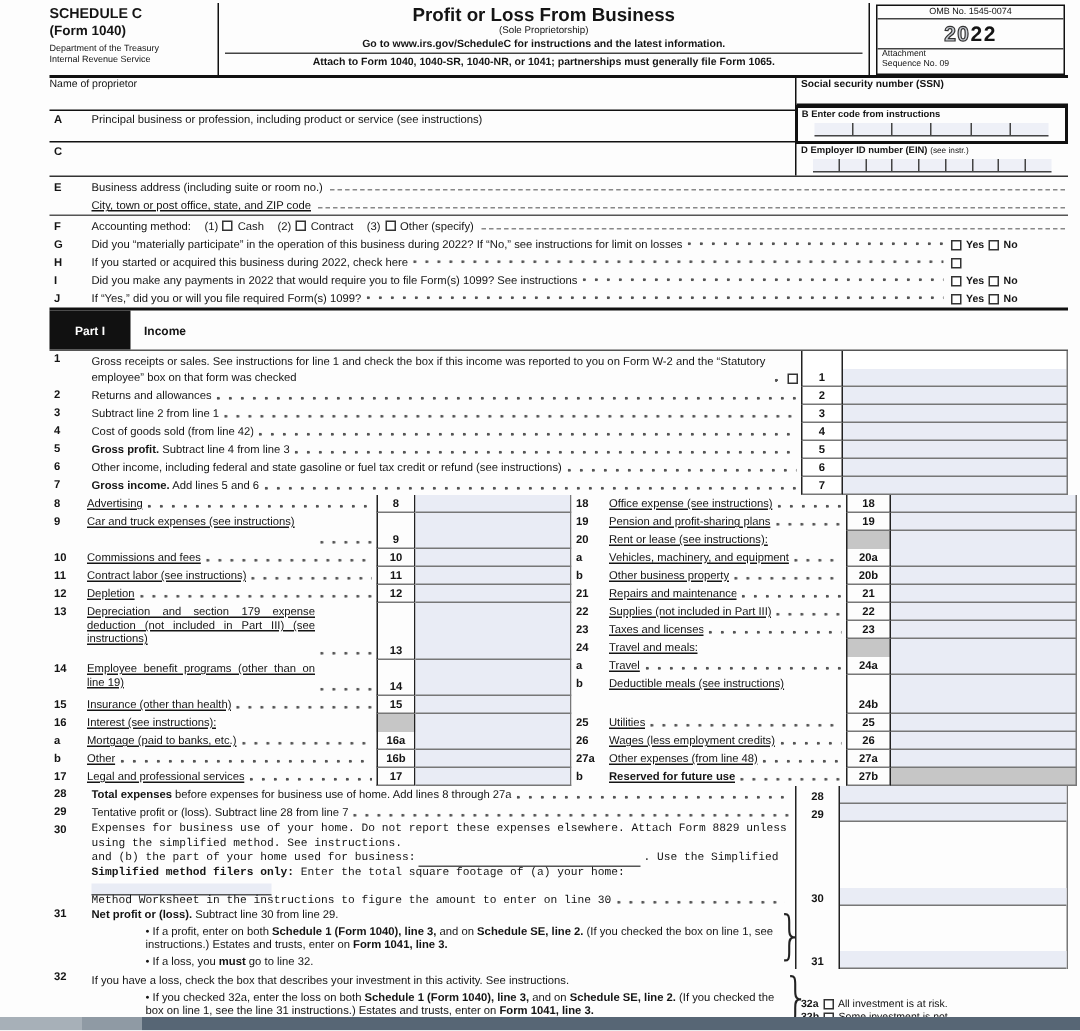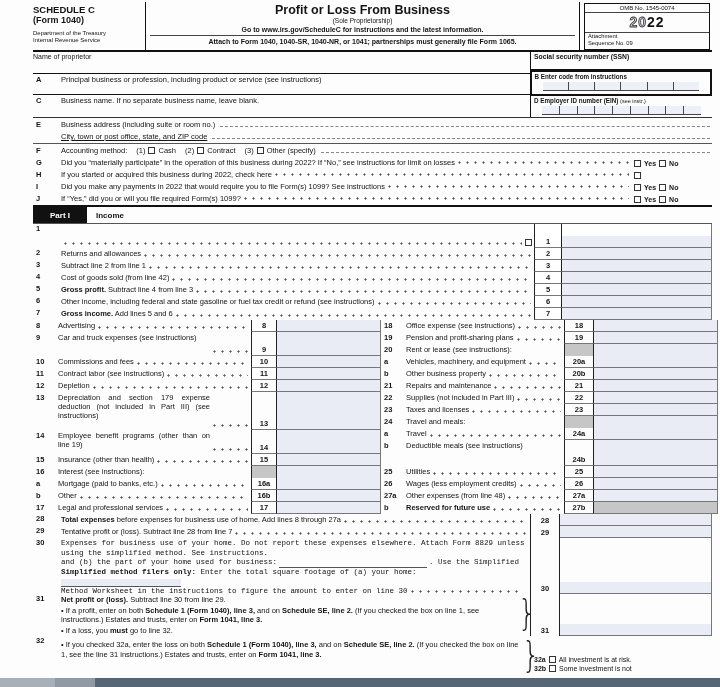--- a/index.html
+++ b/index.html
@@ -52,21 +52,21 @@
   .cityrow { border-bottom:1px solid #555;text-decoration:underline; }
   .yn { width:80px; flex:none; display:flex; align-items:center; gap:3px; padding-left:2px; }
   .cb { width:7px; height:7px; border:1px solid #333; background:#fff; flex:none; display:inline-block; }
   .cbl { font-size:7px; font-weight:bold; }
   .fopt { display:flex; align-items:center; gap:3px; margin-left:9px; white-space:nowrap; }
   .dots { flex:1; height:3px; margin:0 3px; align-self:flex-end; margin-bottom:3px;
           background-image:radial-gradient(circle at 1.5px 1.5px, #555 0.9px, transparent 1.2px);
           background-size:8px 3px; background-repeat:repeat-x; }
 
   
-  .pbar { height:19px; border-top:2px solid #111; border-bottom:1px solid #555; display:flex; align-items:center; }
+  .pbar { height:29px; border-top:2px solid #111; border-bottom:1px solid #555; display:flex; align-items:center; }
   .pchip { background:#111; color:#fff; font-weight:bold; font-size:8px; width:54px; height:100%;
            display:flex; align-items:center; justify-content:center; margin-right:9px; }
   .ptitle { font-weight:bold; font-size:8px; }
   .ptxt { font-size:7.5px; }
 
   
   .p1row { display:flex; height:12px; align-items:stretch; overflow:hidden; }
   .p1t { white-space:nowrap; overflow:hidden; padding-top:1px; }
   .ncell { width:28px; flex:none; border-left:1.5px solid #222; border-right:1.5px solid #222; border-bottom:1px solid #777;
            font-weight:bold; display:flex; align-items:flex-end; justify-content:center; padding-bottom:1px; background:#fff; }
@@ -75,21 +75,21 @@
   .row1 .p1t { white-space:normal; line-height:11px; flex:0 0 452px; }
   .amt.g1 { background:linear-gradient(to bottom,#fff 0,#fff 12px,#e9ecf5 12px); }
   .cbp1 { align-self:flex-end; margin:0 2px 2px 0; }
 
   
   .xgrid { display:flex; height:194px; }
   .xleft { width:348px; flex:none; display:flex; flex-direction:column; }
   .xright { flex:1; display:flex; flex-direction:column; }
   .xrow { display:flex; align-items:stretch; overflow:hidden; }
   .xn { width:25px; flex:none; font-weight:bold; padding-left:3px; padding-top:1px; }
-  .xl { white-space:nowrap; overflow:hidden; padding-top:1px; }
+  .xl { white-space:nowrap; overflow:hidden; padding-top:1px;text-decoration:underline; }
   .xlw { white-space:normal; line-height:9px; flex:0 0 152px; text-align:justify; }
   .xnc { width:26px; flex:none; border-left:1.5px solid #222; border-right:1.5px solid #222; border-bottom:1px solid #777;
          font-weight:bold; display:flex; align-items:flex-end; justify-content:center; padding-bottom:1px; }
   .xa { width:104px; flex:none; background:#e9ecf5; border-bottom:1px solid #777; border-right:1px solid #777; }
   .xright .xnc { width:30px; }
   .xright .xa { width:124px; }
   .h24 { height:24px; } .h26 { height:26px; } .h38 { height:38px; }
   .sub .xnc { background:#c6c6c6; border-bottom:none; }
   .sub .xa { border-bottom:none; }
   .resv .xa { background:#c6c6c6; }
@@ -102,21 +102,21 @@
   .rfwrap { flex:1; border-right:1px solid #777; display:flex; align-items:flex-end; }
   .rfield { height:12px; width:100%; background:#e9ecf5; border-bottom:1px solid #777; }
   .rfield.full { height:100%; }
   .r30 { display:flex; height:56px; }
   .l30 { flex:1; line-height:9.5px; padding-top:1px; padding-right:4px;font-family:Liberation Mono, monospace; }
   .lline { display:flex; align-items:flex-end; }
   .blank1 { display:inline-block; width:120px; border-bottom:1px solid #555; background:#e9ecf5; height:8px; vertical-align:bottom; }
   .blank2 { display:inline-block; width:148px; border-bottom:1px solid #555; height:8px; vertical-align:bottom; margin:0 2px; }
   .r31 { display:flex; height:42px; }
   .l31 { flex:1; line-height:9.5px; padding-top:1px; }
-  .bullets { margin-top:1px; }
+  .bullets { margin-top:1px;margin-left:36px; }
   .brace { width:12px; flex:none; font-size:28px; line-height:40px; transform:scaleY(1.25); font-weight:200;
            text-align:center; color:#222; font-family:"DejaVu Sans", sans-serif; }
   .r32 { display:flex; height:44px; }
   .l32 { flex:1; line-height:9.5px; padding-top:3px; }
   .r32r { width:178px; flex:none; display:flex; flex-direction:column; justify-content:flex-end; gap:2px; padding-bottom:8px; }
   .ckline { display:flex; align-items:center; gap:3px; font-size:7px; }
   .ckn { font-weight:bold; }
 
   
   .bbar { position:absolute; left:0; bottom:0; width:720px; height:9px;
@@ -159,21 +159,20 @@
     <div class="idl">
       <div class="idrow nm">
         <span>Name of proprietor</span>
       </div>
       <div class="idrow ra">
         <span class="ln">A</span>
         <span class="qt">Principal business or profession, including product or service (see instructions)</span>
       </div>
       <div class="idrow rc">
         <span class="ln">C</span>
-        <span class="qt">Business name. If no separate business name, leave blank.</span>
       </div>
     </div>
     <div class="idr">
       <div class="ssn">
         <span>Social security number (SSN)</span>
       </div>
       <div class="bbox">
         <span>B</span>
         <span>Enter code from instructions</span>
         <div class="comb">
@@ -278,20 +277,21 @@
     </span>
   </div>
 
   <div class="pbar">
     <span class="pchip">Part I</span>
     <span class="ptitle">Income</span>
   </div>
 
   <div class="p1row row1">
     <span class="ln">1</span>
+    <span class="p1t">Gross receipts or sales. See instructions for line 1 and check the box if this income was reported to you on Form W-2 and the “Statutory employee” box on that form was checked</span>
     <span class="dots"></span>
     <span class="cb cbp1"></span>
     <span class="ncell">1</span>
     <span class="amt g1"></span>
   </div>
   <div class="p1row">
     <span class="ln">2</span>
     <span class="p1t">Returns and allowances</span>
     <span class="dots"></span>
     <span class="ncell">2</span>
@@ -585,20 +585,21 @@
       <span class="rnum">31</span>
       <span class="rfwrap">
             <i class="rfield"></i>
           </span>
     </span>
   </div>
 
   <div class="r32">
     <span class="ln">32</span>
     <div class="l32">
+      <div>If you have a loss, check the box that describes your investment in this activity. See instructions.</div>
       <div class="bullets"><span>• If you checked 32a, enter the loss on both </span><b>Schedule 1 (Form 1040), line 3,</b><span> and on </span><b>Schedule SE, line 2.</b><span> (If you checked the box on line 1, see the line 31 instructions.) Estates and trusts, enter on </span><b>Form 1041, line 3.</b></div>
     </div>
     <span class="brace">}</span>
     <div class="r32r">
       <div class="ckline">
         <span class="ckn">32a</span>
         <span class="cb"></span>
         <span>All investment is at risk.</span>
       </div>
       <div class="ckline">

